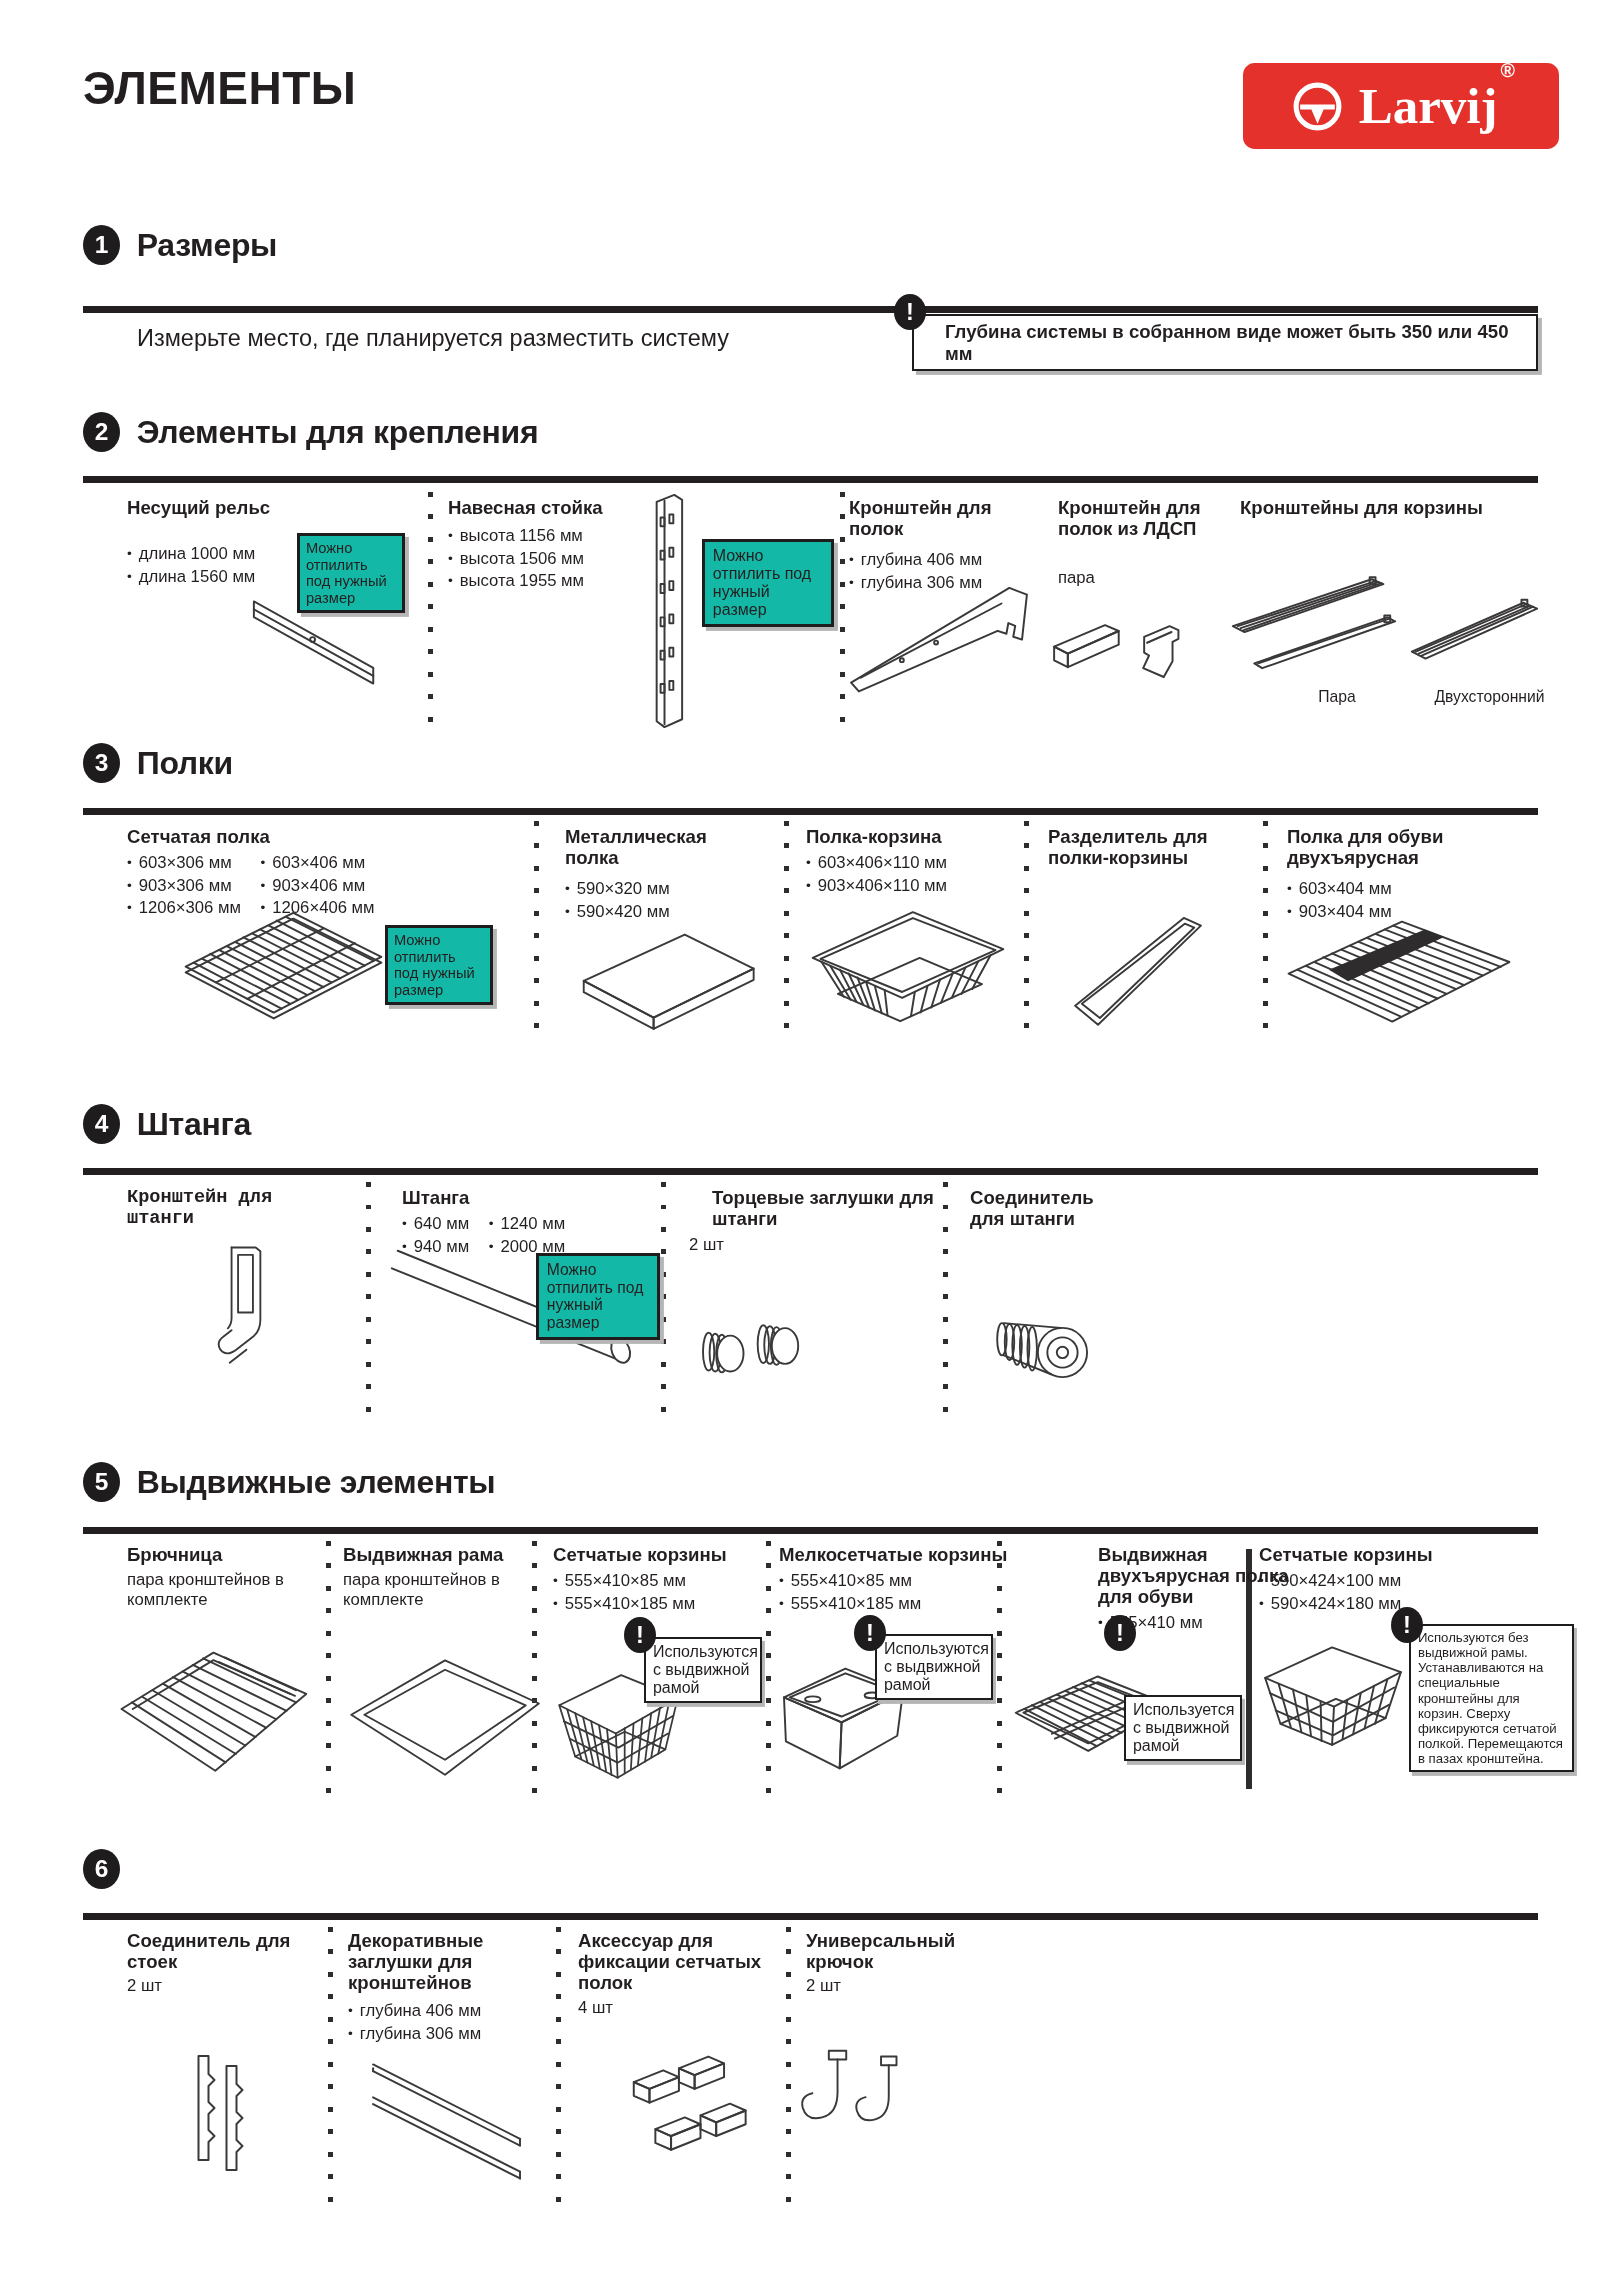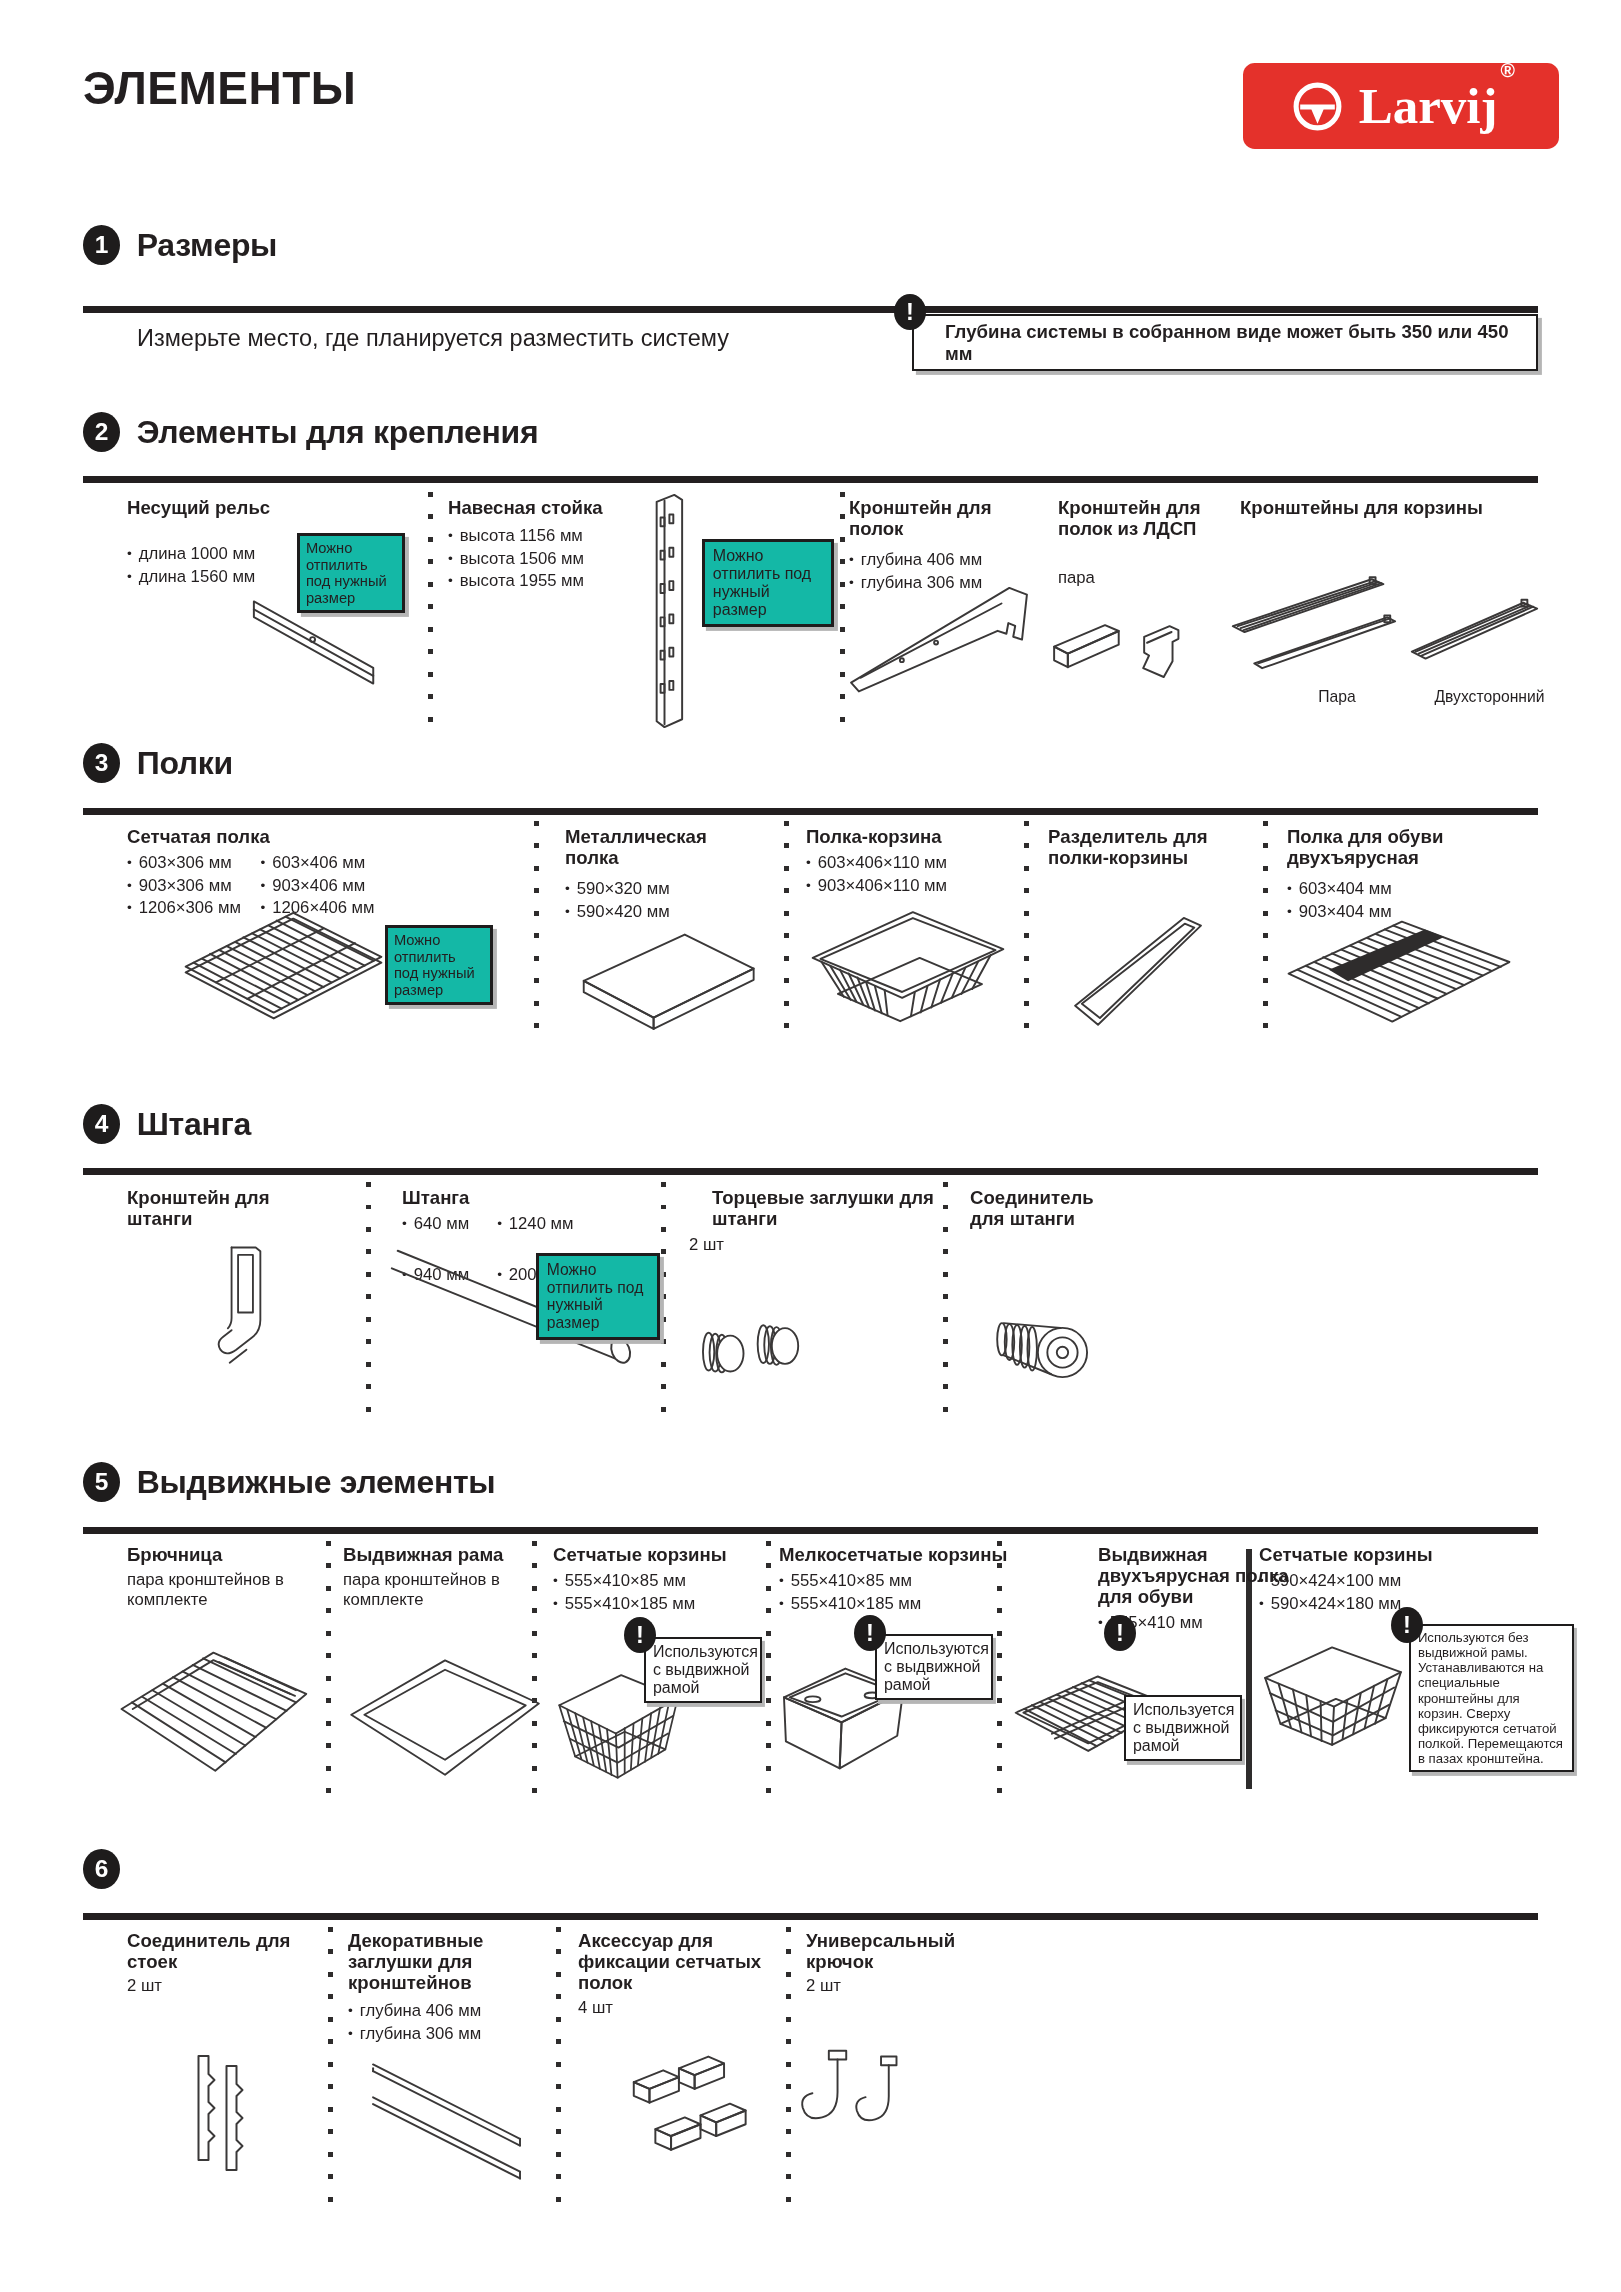--- a/index.html
+++ b/index.html
@@ -262,30 +262,30 @@
   <div class="sec-head" style="top:1104px;">
     <div class="sec-num">4</div>
     <div class="sec-title">Штанга</div>
   </div>
   <div class="rule" style="top:1168px;"></div>
   <div class="items" style="top:1182px;height:235px;">
     <div class="dotsep" style="left:283px;height:230px;"></div>
     <div class="dotsep" style="left:578px;height:230px;"></div>
     <div class="dotsep" style="left:860px;height:230px;"></div>
 
-    <div class="item-title" style="left:44px;top:5.9px;width:147px;">Кронштейн для штанги</div>
+    <div class="item-title" style="left:44px;top:5.9px;width:147px;font-family:Liberation Mono, monospace;">Кронштейн для штанги</div>
     <svg class="illus" style="left:130px;top:61px;" width="65" height="139" viewBox="0 0 70 148">
       <path d="M20,4 h26 l5,4 v74 q0,12 -9,19 l-17,13 q-11,8 -17,0 q-5,-8 3,-14 l9,-7"></path>
       <rect x="27" y="12" width="16" height="62"></rect>
         <path d="M20,4 v76 q0,7 -4,11"></path>
         <line x1="18" y1="128" x2="36" y2="114"></line>
     </svg>
 
     <div class="item-title" style="left:319px;top:5.9px;width:147px;">Штанга</div>
-    <div class="bullets two-col" style="left:319px;top:31px;gap:28px;">
+    <div class="bullets two-col" style="left:319px;top:31px;">
       <div class="bullet">640 мм</div>
       <div class="bullet">1240 мм</div>
       <div class="bullet">940 мм</div>
       <div class="bullet">2000 мм</div>
     </div>
     <svg class="illus" style="left:304px;top:59px;" width="260" height="132" viewBox="0 0 260 135">
       <line x1="8" y1="10" x2="238" y2="103"></line>
         <line x1="2" y1="28" x2="230" y2="120"></line>
       <ellipse cx="236" cy="112" rx="9" ry="13" transform="rotate(-22 236 112)"></ellipse>
     </svg>

